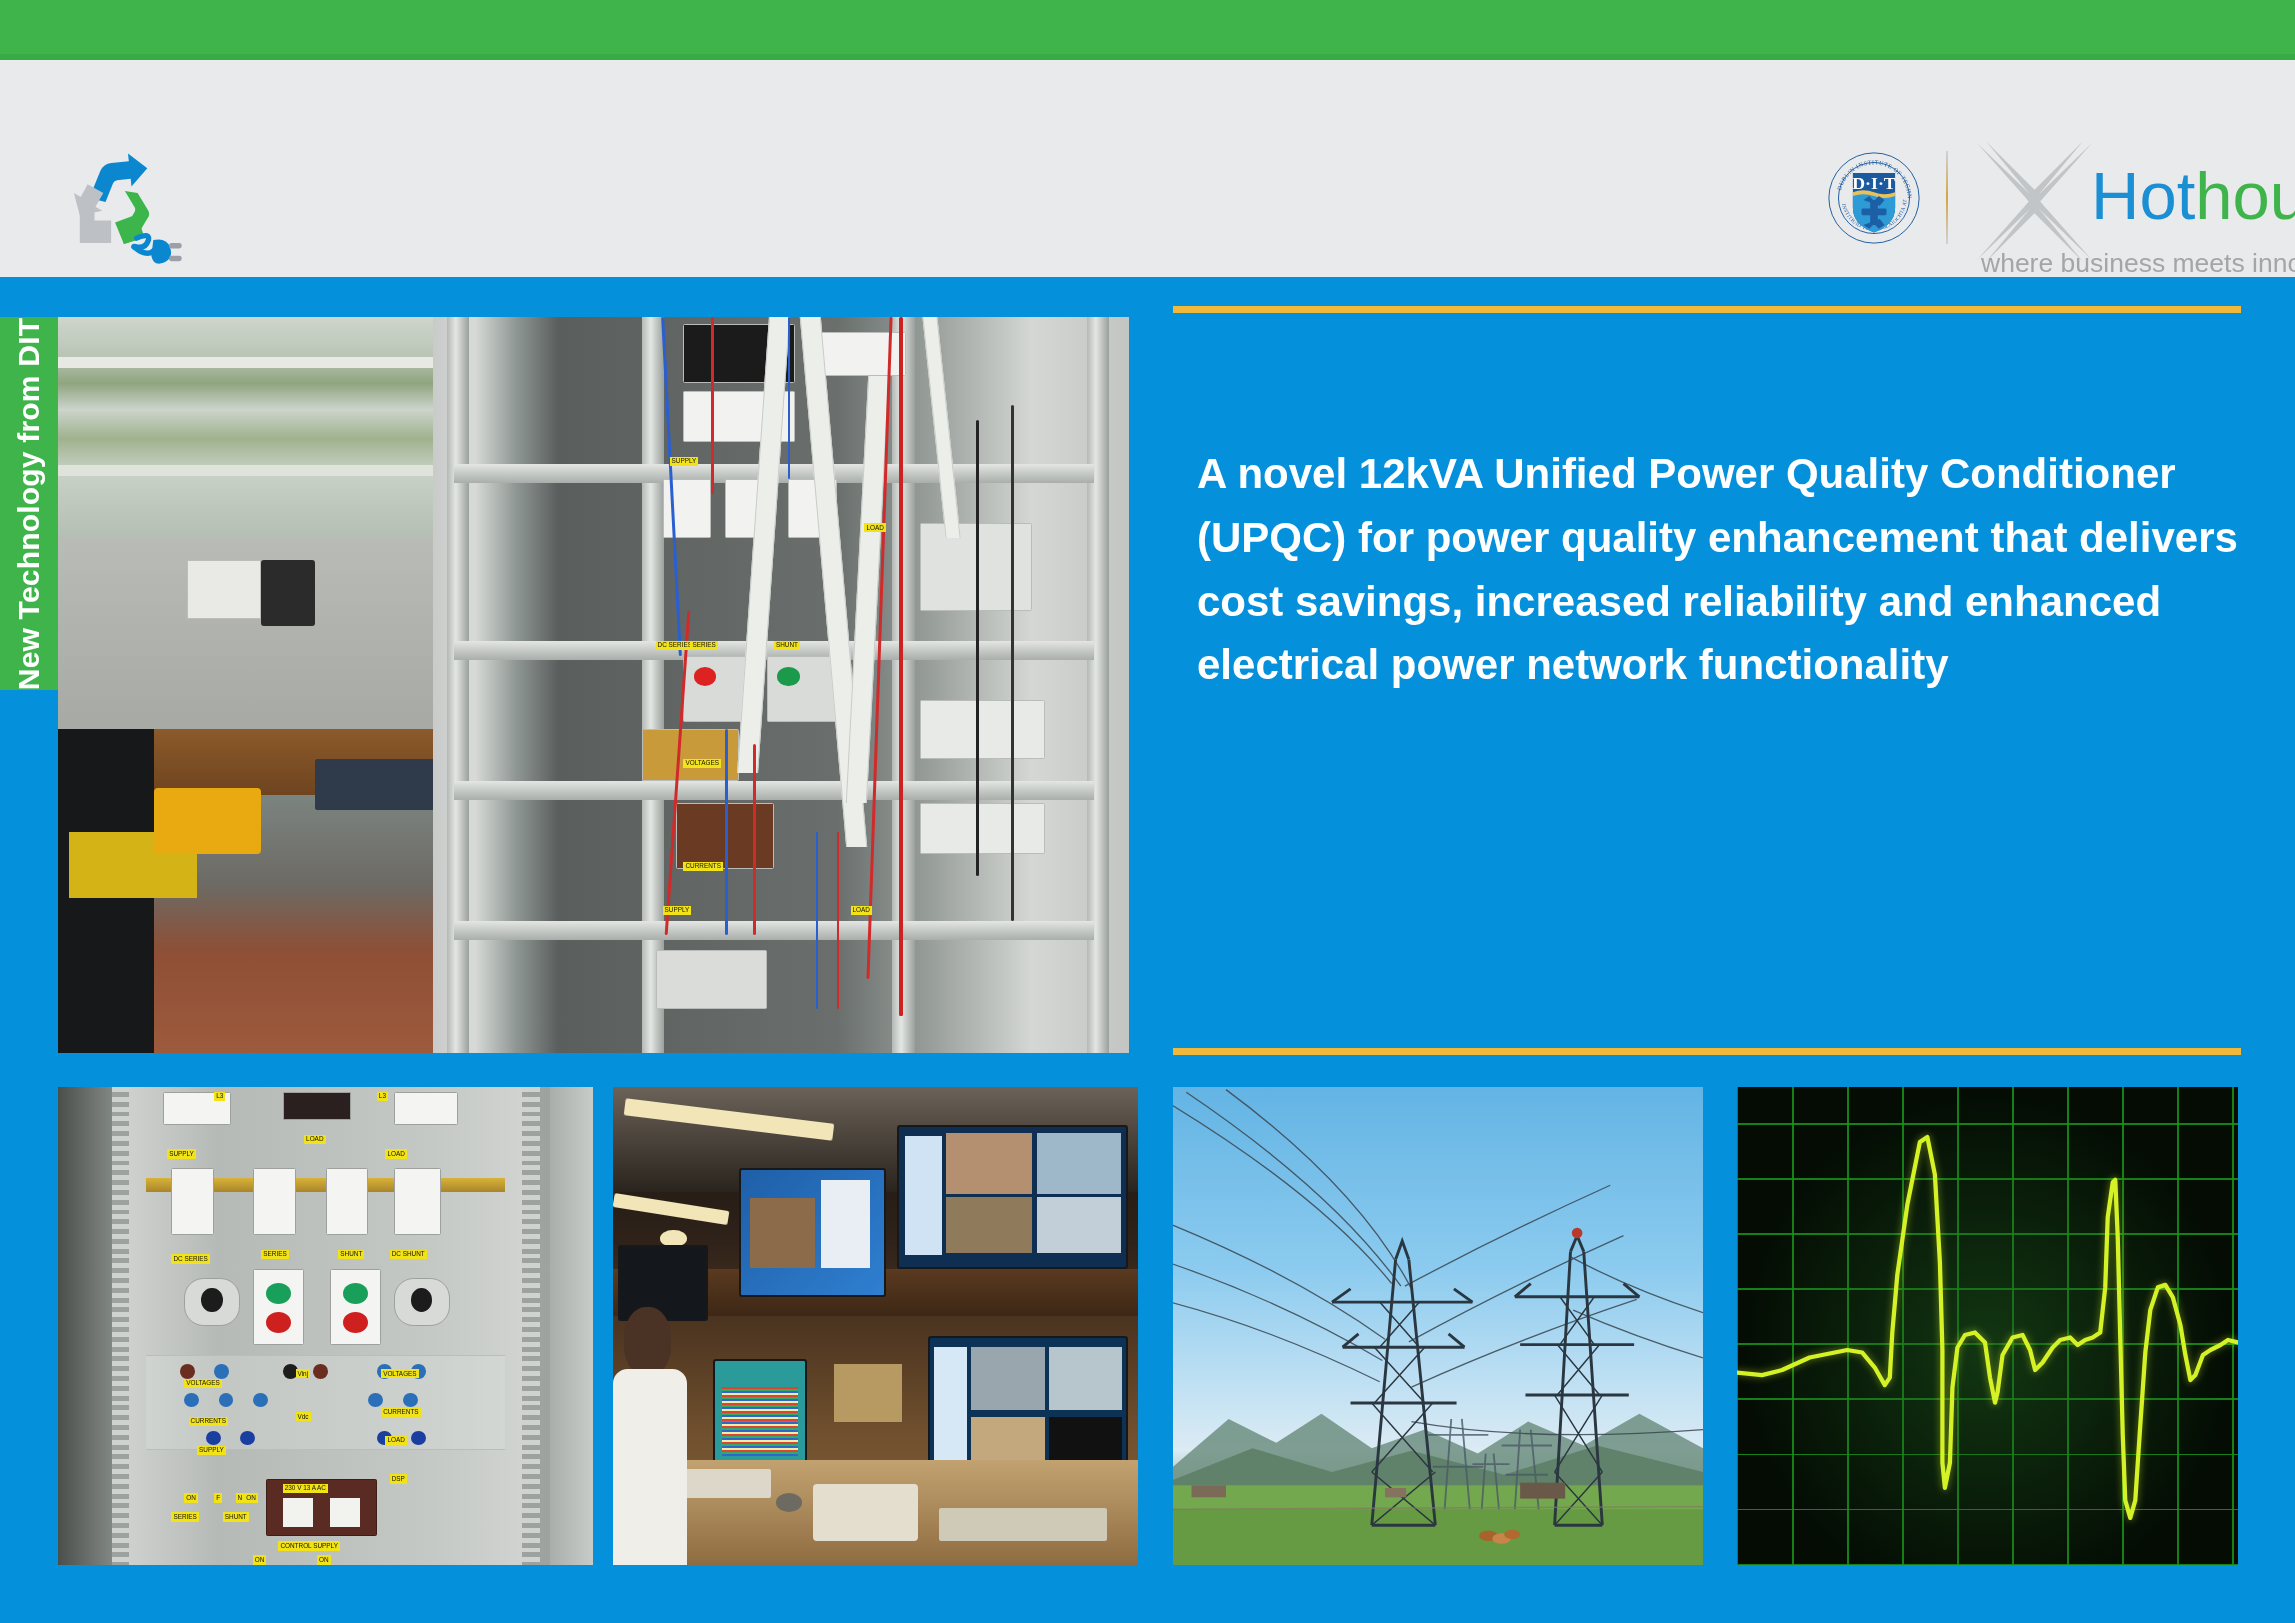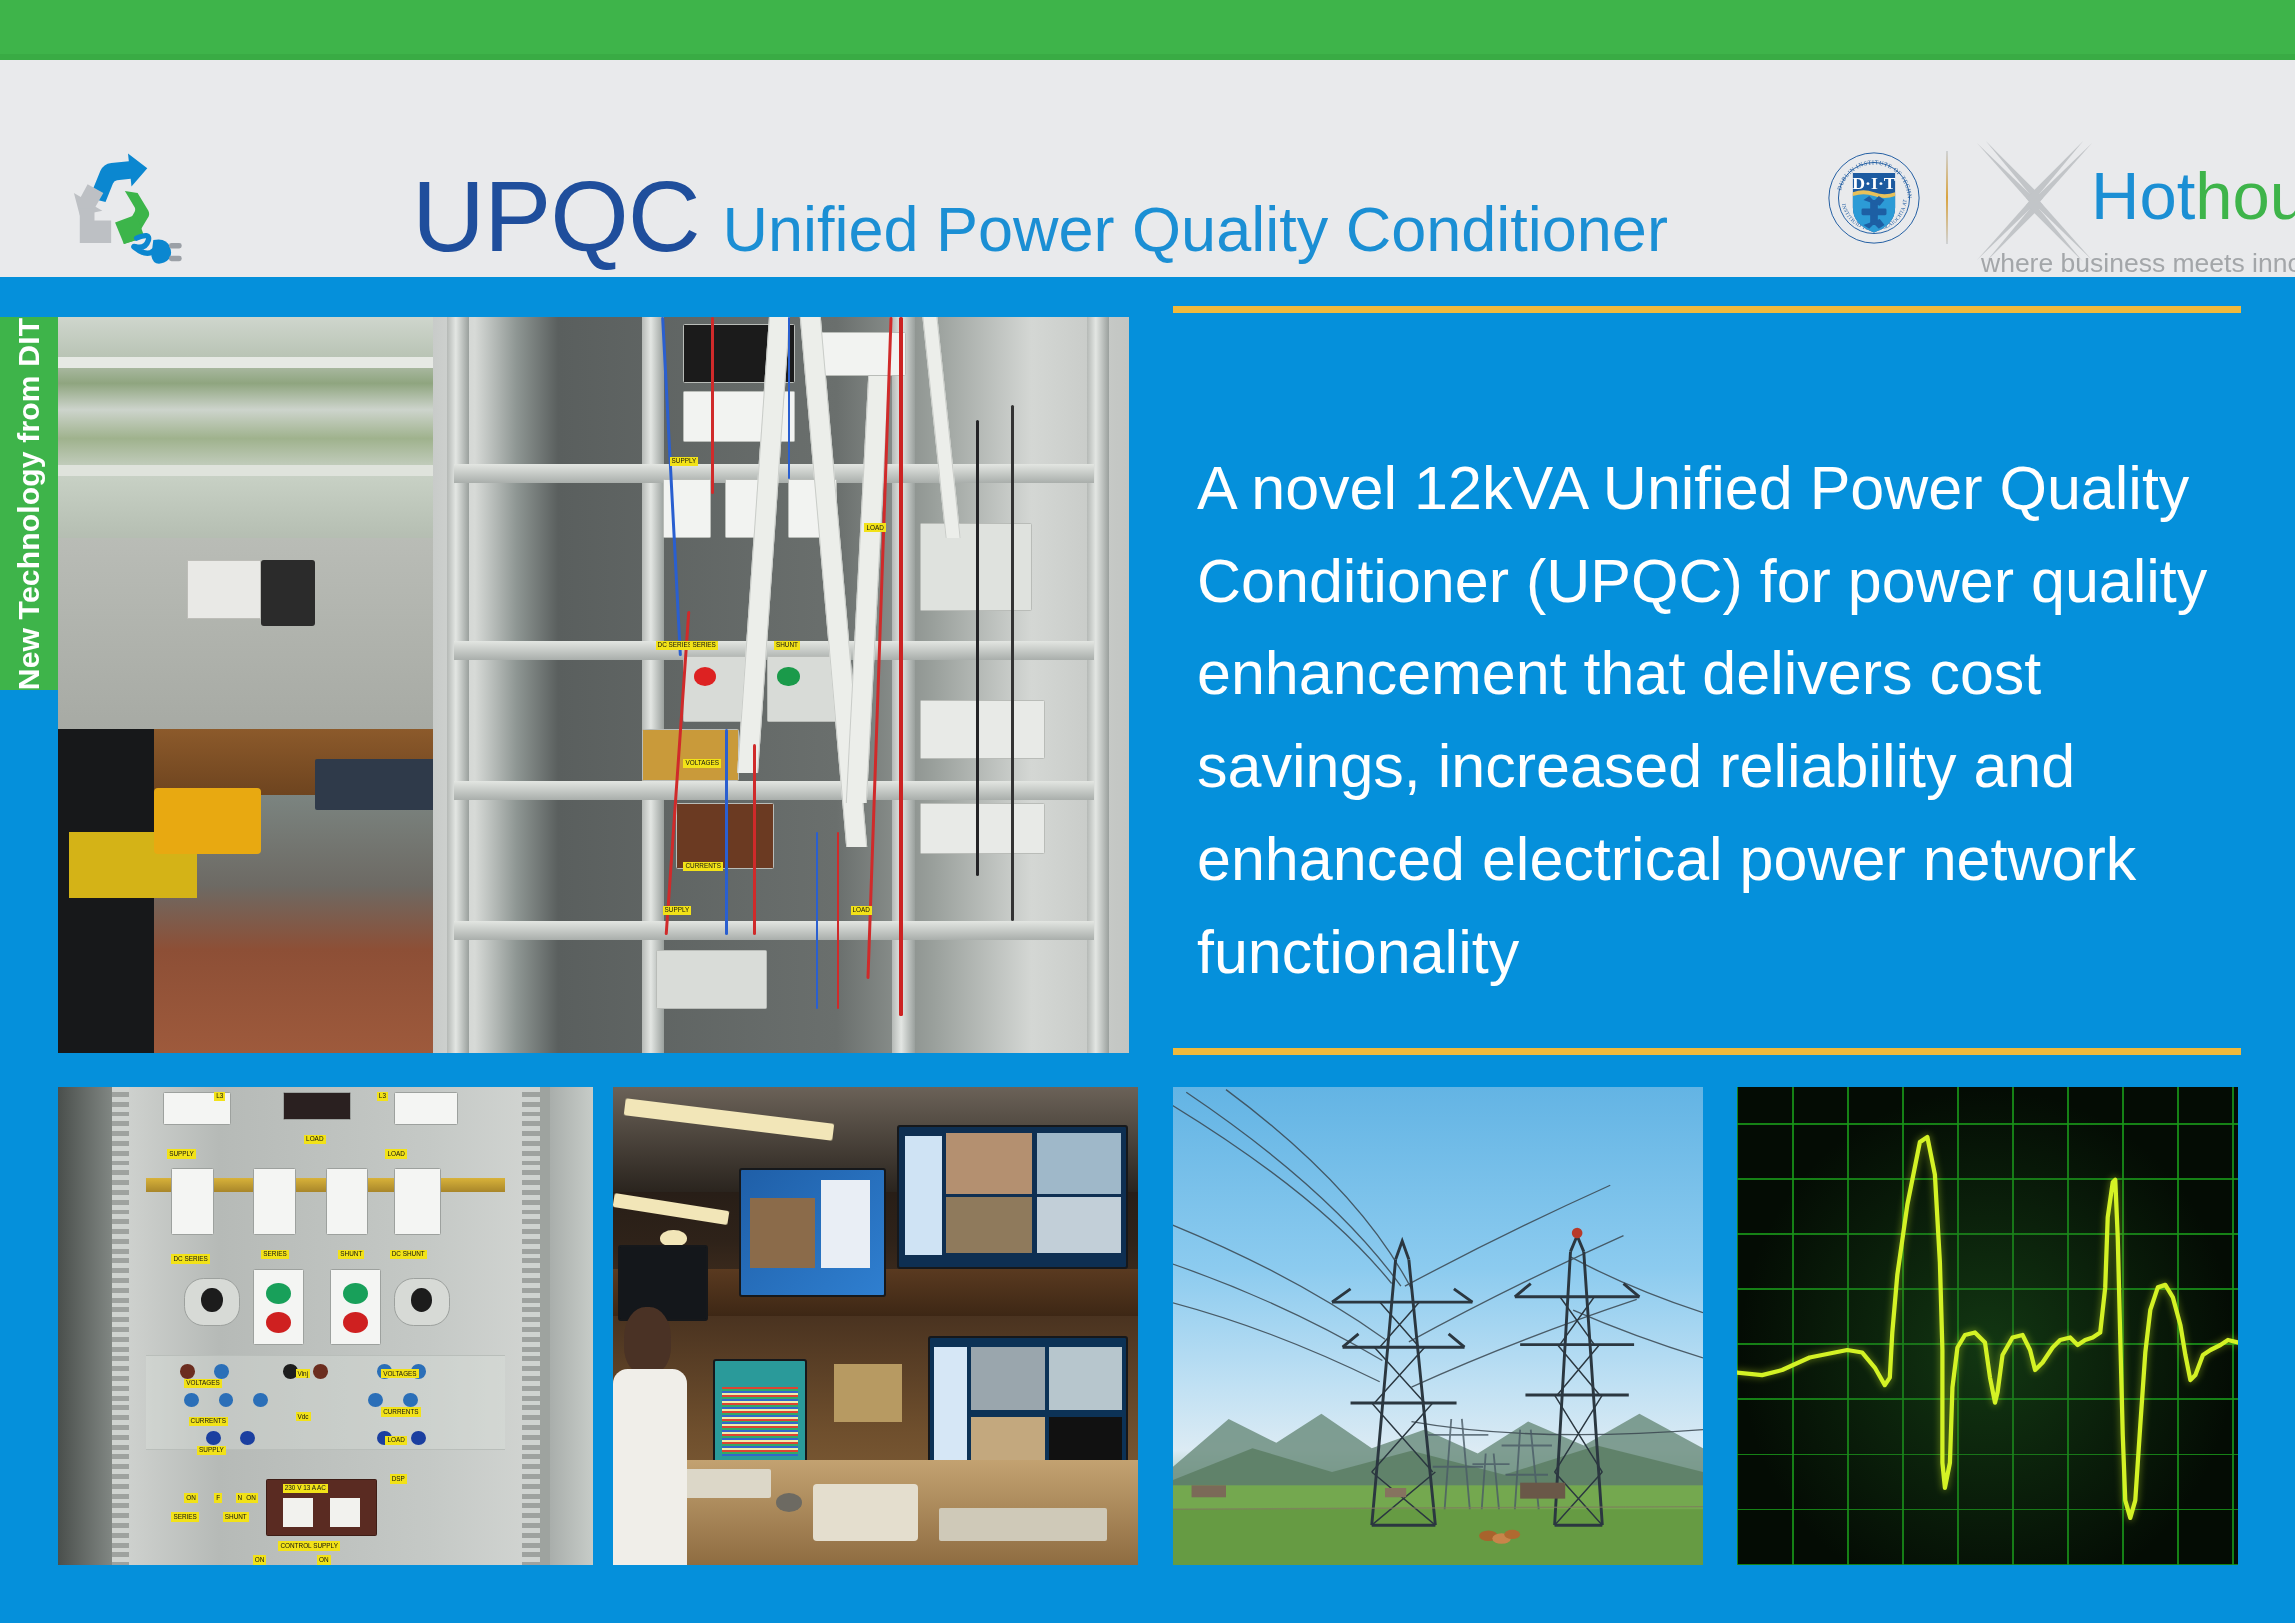--- a/index.html
+++ b/index.html
@@ -156,23 +156,23 @@
     background: #f0b93c;
   }
   .rule-top    { top: 306px; }
   .rule-bottom { top: 1048px; }
 
   .body-text {
     position: absolute;
     left: 1197px; top: 442px;
     width: 1050px;
     color: #ffffff;
-    font-size: 61px;
+    font-size: 42px;
     line-height: 1.52;
-    font-weight: 400;
+    font-weight: 700;
   }
 
   
   .recycle-svg { width: 100%; height: 100%; display: block; }
 
   
   .rack-scene { position: absolute; inset: 0; }
 
   .rack-window {
     position: absolute; left: 0; top: 0; width: 44%; height: 30%;
@@ -352,24 +352,20 @@
         <path d="M128 156 L172 140 L188 186 L146 200 Z" fill="#3cb54a"></path>
 
         <path d="M172 188 Q200 176 196 192 Q190 210 172 206 Q158 202 178 214 Q196 224 206 214" fill="none" stroke="#0b87d0" stroke-width="11" stroke-linecap="round"></path>
 
         <path d="M206 192 Q232 186 240 206 Q248 228 228 238 Q206 246 202 224 Z" fill="#0b87d0"></path>
         <rect x="238" y="198" width="26" height="11" rx="5" fill="#9ba0a6"></rect>
         <rect x="238" y="224" width="26" height="11" rx="5" fill="#9ba0a6"></rect>
       </svg>
     </div>
 
-    <div class="title-wrap">
-      <div class="title-main">UPQC</div>
-      <div class="title-sub">Unified Power Quality Conditioner</div>
-    </div>
 
     <div class="brandblock">
 
       <div class="dit-logo">
         <svg viewBox="0 0 200 200" xmlns="http://www.w3.org/2000/svg">
           <circle cx="100" cy="100" r="96" fill="#e9eaec"></circle>
           <circle cx="100" cy="100" r="94" fill="none" stroke="#1c5aa0" stroke-width="2"></circle>
           <circle cx="100" cy="100" r="74" fill="none" stroke="#1c5aa0" stroke-width="2"></circle>
           <defs>
             <path id="arcTop" d="M 30 100 A 70 70 0 0 1 170 100"></path>

